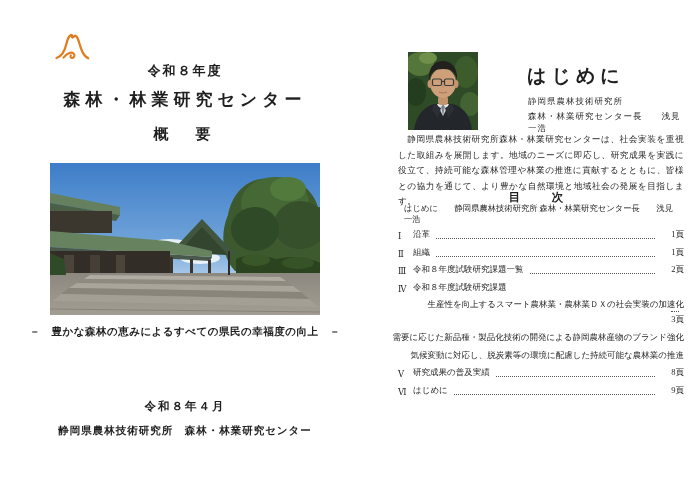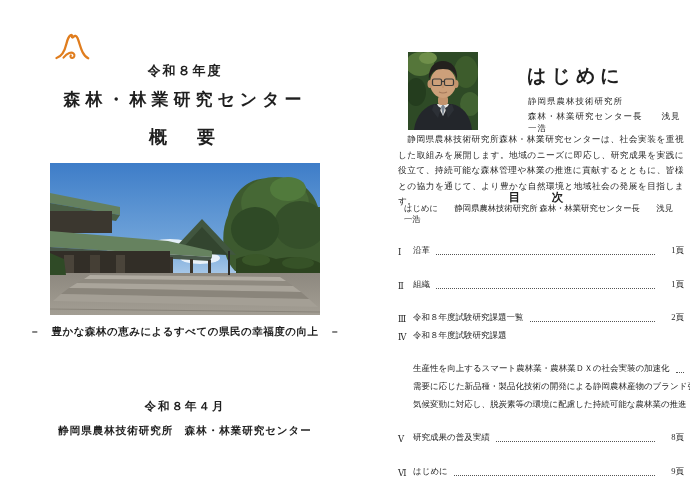--- a/index.html
+++ b/index.html
@@ -6,21 +6,21 @@
   html, body { background: #ffffff; }
   body { font-family: "Liberation Serif", "DejaVu Serif", serif; color: #1f1f1f; }
   #canvas { position: relative; width: 690px; height: 488px; background: #ffffff; overflow: hidden; margin: 0 auto; }
 
   
   .logo { position: absolute; left: 54px; top: 29px; width: 36px; height: 32px; }
   .title-block { position: absolute; left: 30px; top: 62px; width: 310px; text-align: center;
                  font-family: "Liberation Sans", "DejaVu Sans", sans-serif; }
   .year-line { font-size: 13px; font-weight: bold; letter-spacing: 2px; }
   .main-title { font-size: 17px; font-weight: bold; letter-spacing: 5px; margin-top: 8px; }
-  .sub-title { font-size: 18px; font-weight: bold; letter-spacing: 6px; margin-top: 14px; }
+  .sub-title { font-size: 15px; font-weight: bold; letter-spacing: 6px; margin-top: 14px; }
   .building-photo { position: absolute; left: 50px; top: 163px; width: 270px; height: 152px; display: block; }
   .slogan { position: absolute; left: 20px; top: 325px; width: 330px; text-align: center;
             font-family: "Liberation Sans", "DejaVu Sans", sans-serif;
             font-size: 10.5px; font-weight: bold; letter-spacing: 0.5px; }
   .date-line { position: absolute; left: 30px; top: 399px; width: 310px; text-align: center;
                font-family: "Liberation Sans", "DejaVu Sans", sans-serif;
                font-size: 11.5px; font-weight: bold; letter-spacing: 2px; }
   .org-line { position: absolute; left: 30px; top: 424px; width: 310px; text-align: center;
               font-family: "Liberation Sans", "DejaVu Sans", sans-serif;
               font-size: 10.5px; font-weight: bold; letter-spacing: 1px; }
@@ -33,23 +33,23 @@
   .intro-body { position: absolute; left: 398px; top: 132px; width: 286px; font-size: 8.7px;
                 line-height: 15.5px; text-align: justify; letter-spacing: 0.3px; }
   .toc-heading { position: absolute; left: 398px; top: 190px; width: 286px; text-align: center;
                  font-size: 11.5px; font-weight: bold; letter-spacing: 10px; }
   .toc-preface { position: absolute; left: 404px; top: 203px; width: 280px; font-size: 8.3px; }
   .toc { position: absolute; left: 398px; top: 229px; width: 286px; font-size: 8.5px; }
   .toc-row { display: flex; align-items: flex-end; margin-bottom: 5.6px; }
   .toc-num { width: 15px; flex: 0 0 15px; }
   .toc-label { white-space: nowrap; }
   .toc-dots { flex: 1; border-bottom: 1.3px dotted #555; margin: 0 5px 2px 6px; min-width: 8px; }
-  .toc-page { flex: 0 0 auto; width: 24px; text-align: right; margin-top: 16px; }
+  .toc-page { flex: 0 0 auto; width: 24px; text-align: right; }
   .toc-row.sub .toc-num { flex-basis: 0; width: 0; }
-  .toc-row.sub { padding-left: 15px; }
+  .toc-row.sub { padding-left: 15px; flex-direction: column; }
 </style>
 </head>
 <body>
 
 <div id="canvas">
 
   <div>
 
     <svg class="logo" viewBox="0 0 36 32" fill="none">
       <path d="M2.5,29 C8,27.5 10.5,23 12.5,14.5 C13.4,10.5 15.2,7.2 16.6,6.2 C17.6,5.5 18.2,6.3 18.0,7.4 C17.8,8.6 18.6,9.0 19.6,7.8 C20.8,6.3 22.4,6.6 23.5,9.0 C25.2,12.8 26.2,18.5 28.5,23.0 C30.0,26.0 32.0,28.2 34.2,29.2" stroke="#e07d1e" stroke-width="2.3" stroke-linecap="round"></path>

